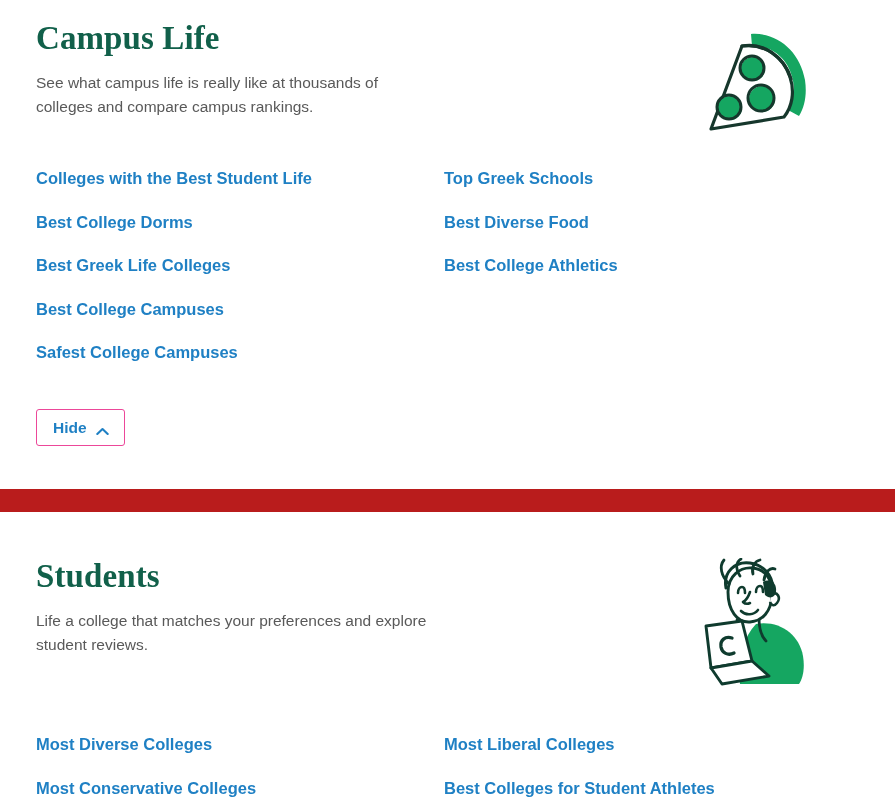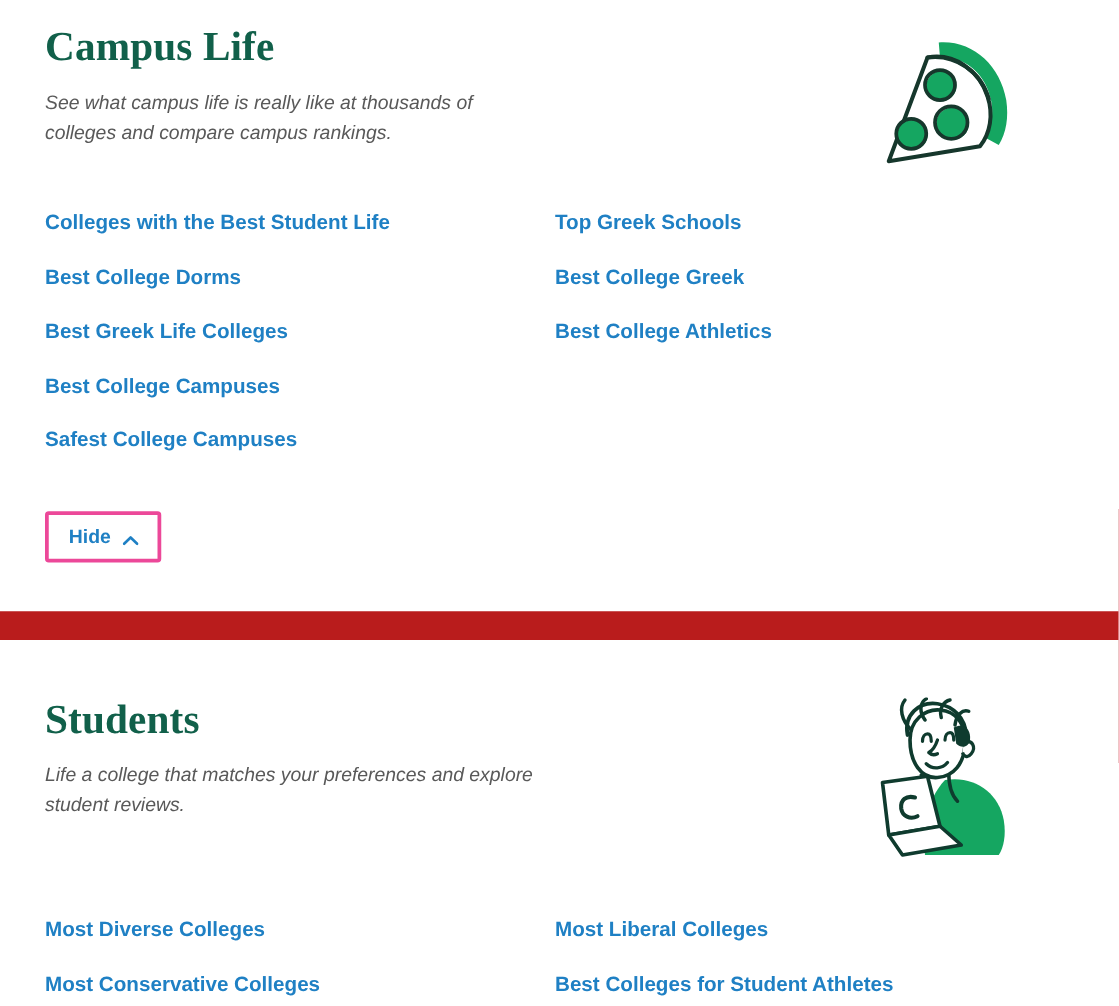--- a/index.html
+++ b/index.html
@@ -63,21 +63,20 @@
     letter-spacing: 0.1px;
   }
 
   .section-desc {
     margin-top: 14px;
     font-size: 15.5px;
     line-height: 1.52;
     color: #595959;
     max-width: 400px;
     font-weight: 400;
-    font-style: italic;
   }
 
   
   .illustration {
     position: absolute;
     right: 46px;
   }
 
   #pizza-illustration {
     top: 4px;
@@ -111,21 +110,21 @@
     height: 43.5px;
     align-items: flex-start;
   }
   .link-row > .link-cell:first-child { width: 408px; flex: none; }
 
   
   .toggle-button {
     display: inline-flex;
     align-items: center;
     gap: 9px;
-    border: 3px solid #ec4899;
+    border: 1px solid #ec4899;
     background: #ffffff;
     border-radius: 3px;
     padding: 10px 15px 10px 16px;
     font-family: "Liberation Sans", sans-serif;
     font-size: 15.5px;
     font-weight: 700;
     color: #1f80c4;
     cursor: pointer;
     line-height: 1;
   }
@@ -174,21 +173,21 @@
           <div class="link-cell">
             <a class="nav-link" href="#">Top Greek Schools</a>
           </div>
         </div>
 
         <div class="link-row">
           <div class="link-cell">
             <a class="nav-link" href="#">Best College Dorms</a>
           </div>
           <div class="link-cell">
-            <a class="nav-link" href="#">Best College Greek</a>
+            <a class="nav-link" href="#">Best Diverse Food</a>
           </div>
         </div>
 
         <div class="link-row">
           <div class="link-cell">
             <a class="nav-link" href="#">Best Greek Life Colleges</a>
           </div>
           <div class="link-cell">
             <a class="nav-link" href="#">Best College Athletics</a>
           </div>

